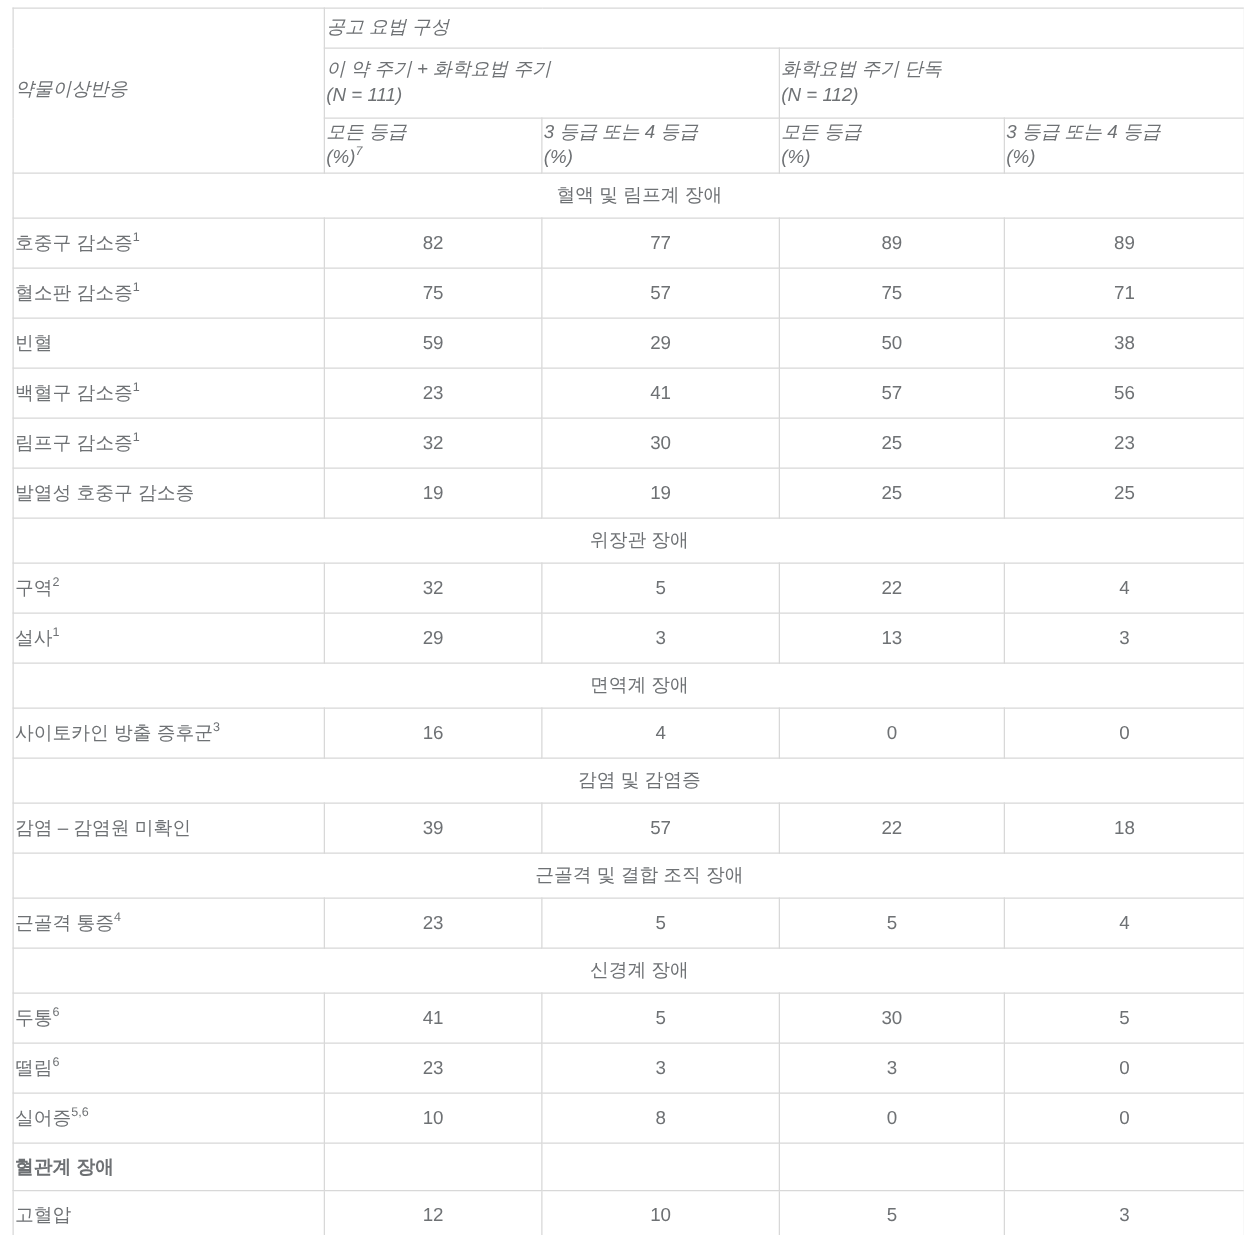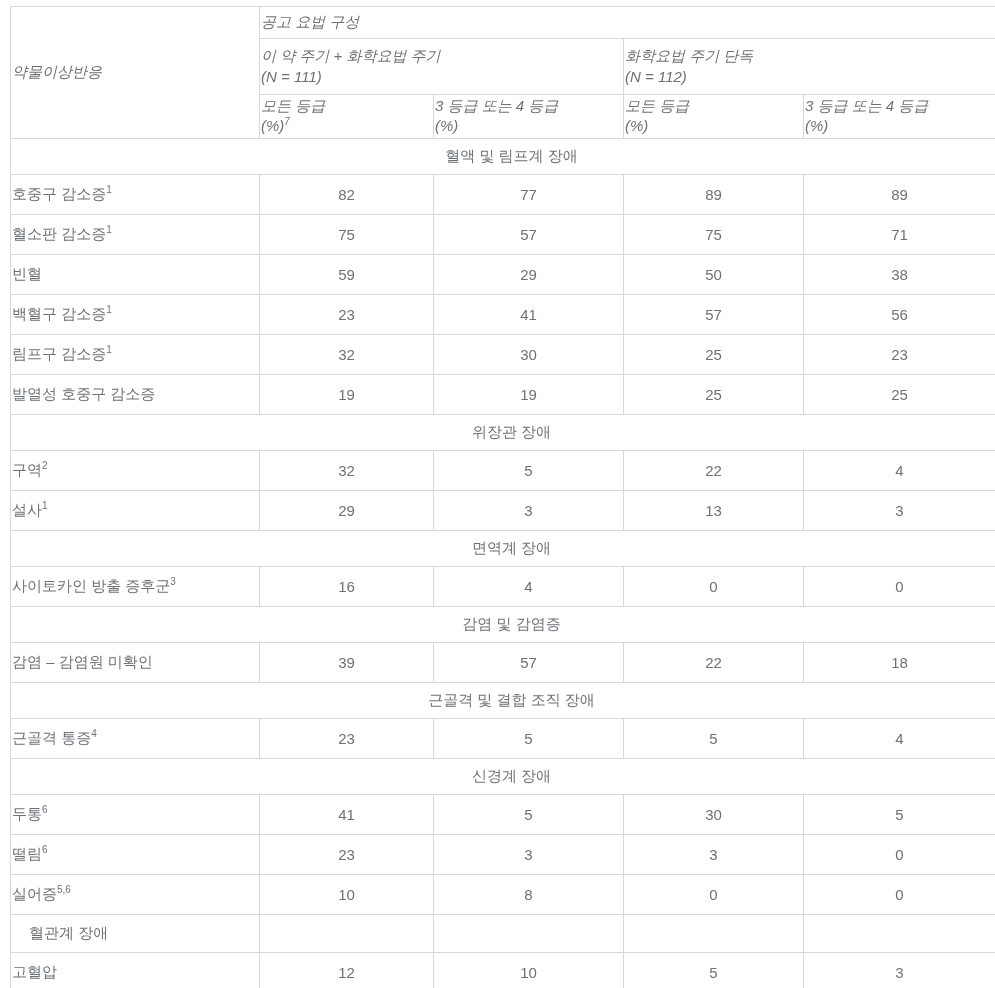--- a/index.html
+++ b/index.html
@@ -49,23 +49,24 @@
     text-align: center;
     vertical-align: middle;
   }
   td.label-cell {
     height: 40px;
     text-align: left;
     vertical-align: middle;
   }
   td.section-label-cell {
     height: 38px;
-    padding-left: 18px;
+    padding-left: 1px;
     text-align: left;
     vertical-align: middle;
+    font-weight: bold;
   }
   td.value-cell {
     text-align: center;
     vertical-align: middle;
   }
   sup {
     font-size: 10px;
     line-height: 0;
   }
 </style>

